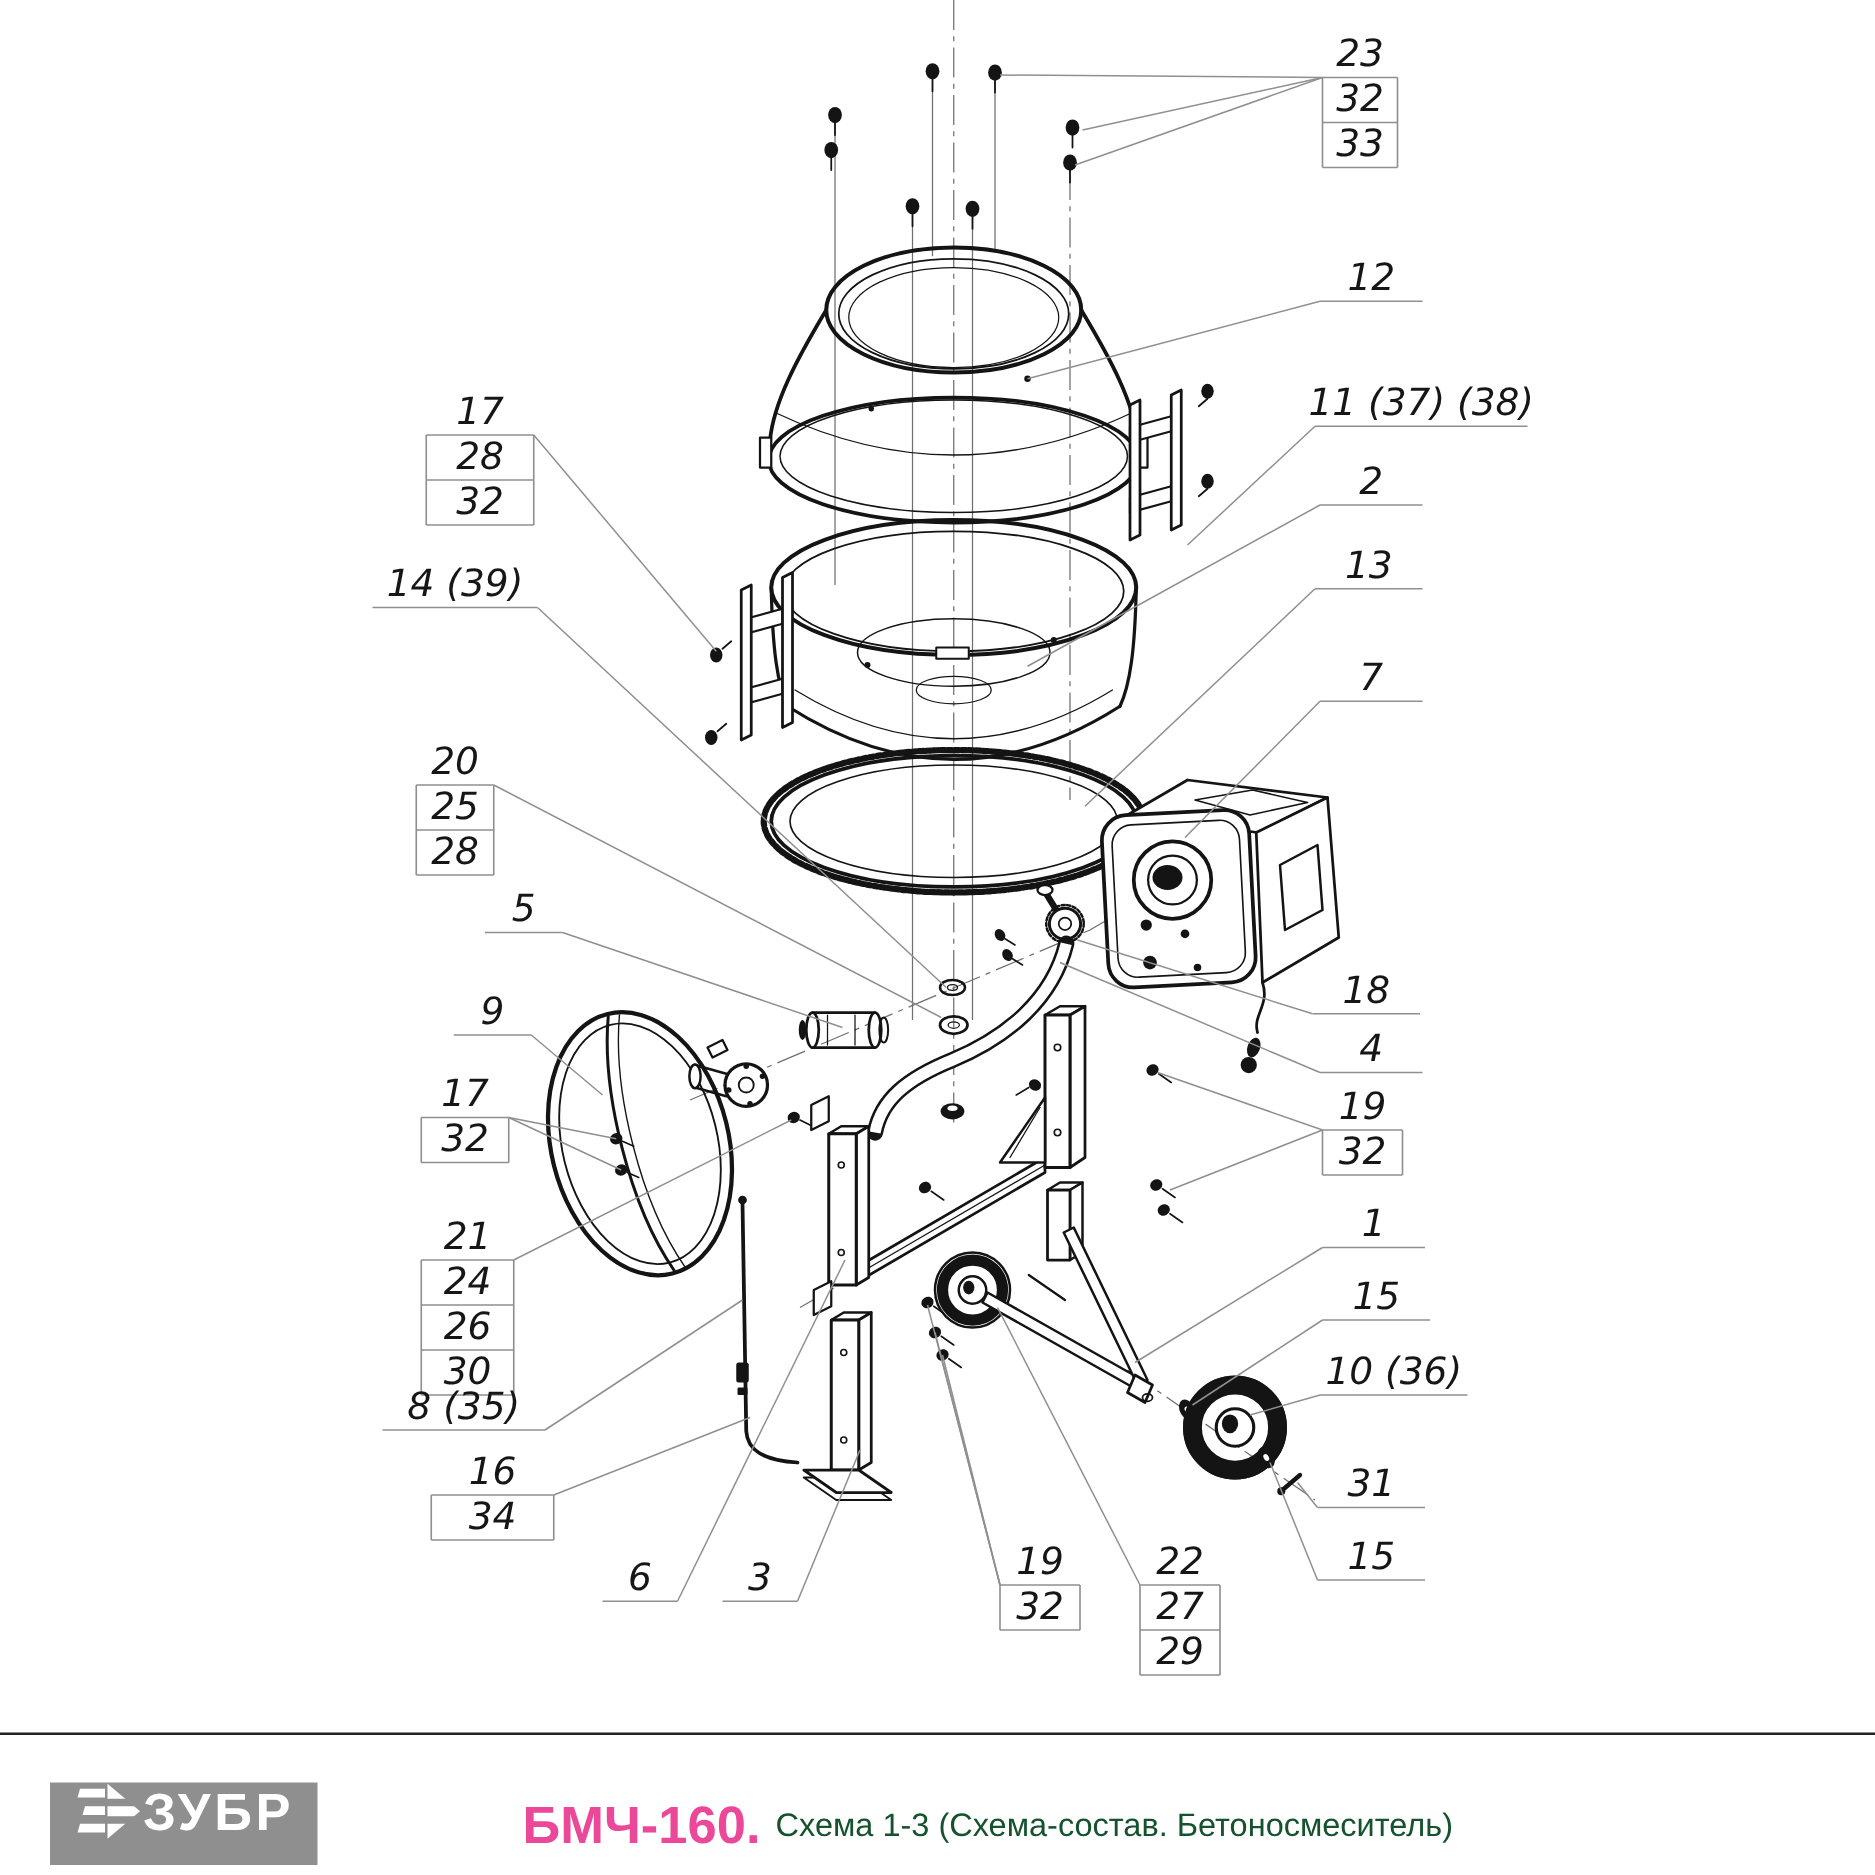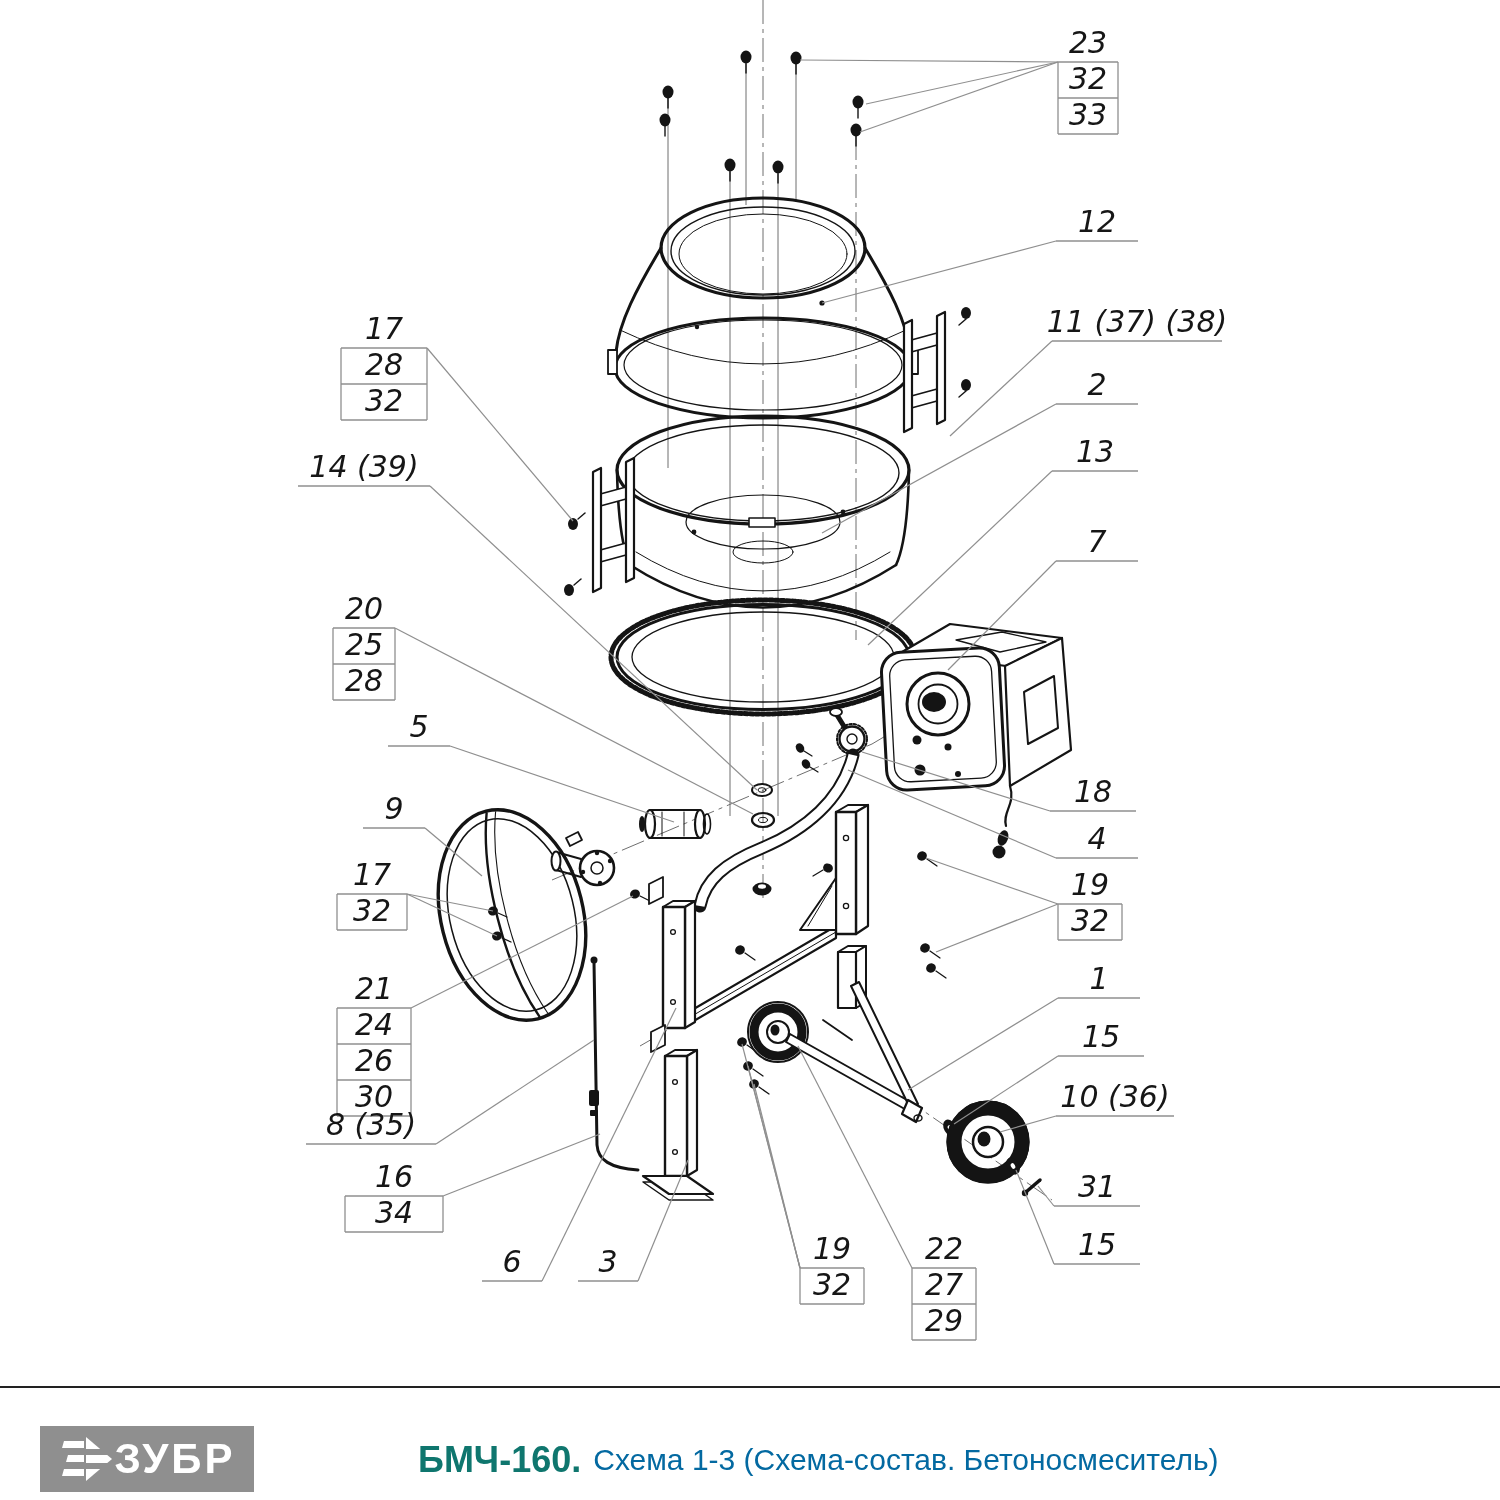--- a/index.html
+++ b/index.html
@@ -7,25 +7,25 @@
   svg text.co{font:italic 30px "DejaVu Sans",sans-serif;fill:#161616;}
   .k{stroke:#141414;fill:none;stroke-linecap:round;stroke-linejoin:round;}
   .w{stroke:#141414;fill:#ffffff;stroke-linejoin:round;}
   .f{fill:#141414;stroke:none;}
   .thin{stroke:#6f6f6f;fill:none;}
   .axis{stroke:#6f6f6f;fill:none;stroke-dasharray:24 5 4 5;}
   .leader{stroke:#8f8f8f;stroke-width:1.2;fill:none;}
   .cobox{stroke:#8f8f8f;stroke-width:1.3;fill:none;}
   .footer-sep{position:absolute;left:0;top:1386px;width:1500px;height:0;border-top:2.5px solid #222;}
   .footer{position:absolute;left:0;top:1420px;width:1500px;height:80px;display:flex;align-items:center;}
-  .logo{position:absolute;left:40px;top:6px;width:214px;height:66px;display:flex;align-items:center;justify-content:center;gap:0;}
+  .logo{position:absolute;left:40px;top:6px;width:214px;height:66px;display:flex;align-items:flex-start;justify-content:center;gap:0;}
   .logo .brand{color:#fff;font-weight:bold;font-size:42px;letter-spacing:3px;font-family:"Liberation Sans",sans-serif;}
   .titleline{position:absolute;left:418px;top:0;height:80px;display:flex;align-items:center;white-space:nowrap;}
-  .model{font-weight:bold;font-size:36px;color:#0f766e;margin-right:12px;}
-  .scheme{font-size:30px;color:#0369a1;}
+  .model{font-weight:bold;font-size:42px;color:#ec4899;margin-right:12px;}
+  .scheme{font-size:26px;color:#14532d;}
 </style>
 </head>
 <body>
 
 <div id="stage">
 
 <svg id="drawing" width="1500" height="1500" viewBox="0 0 1500 1500">
 
   <g>
     <line class="axis" x1="763" y1="0" x2="763" y2="900" stroke-width="1"></line>

